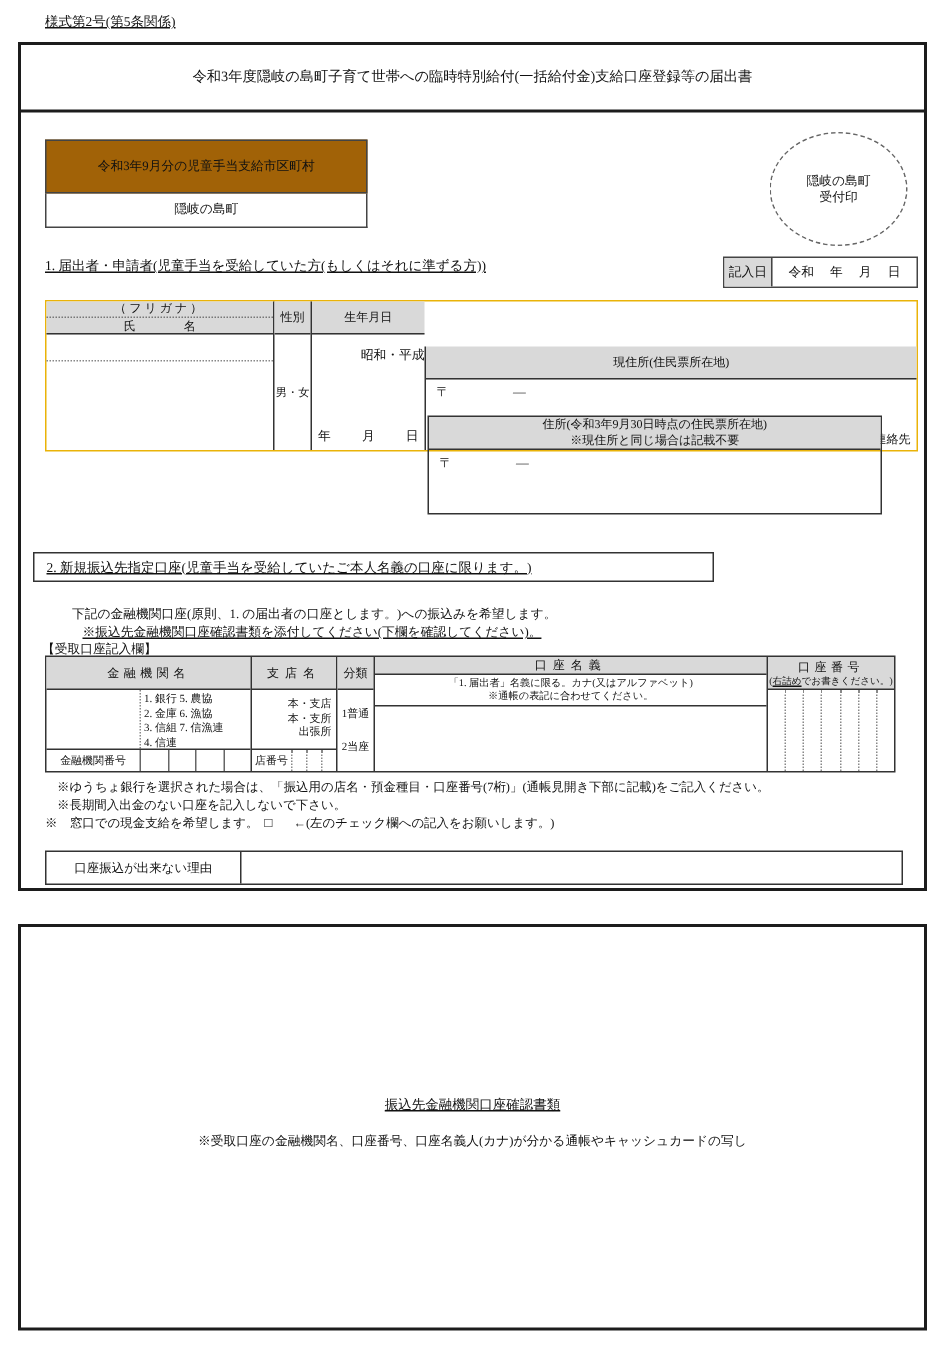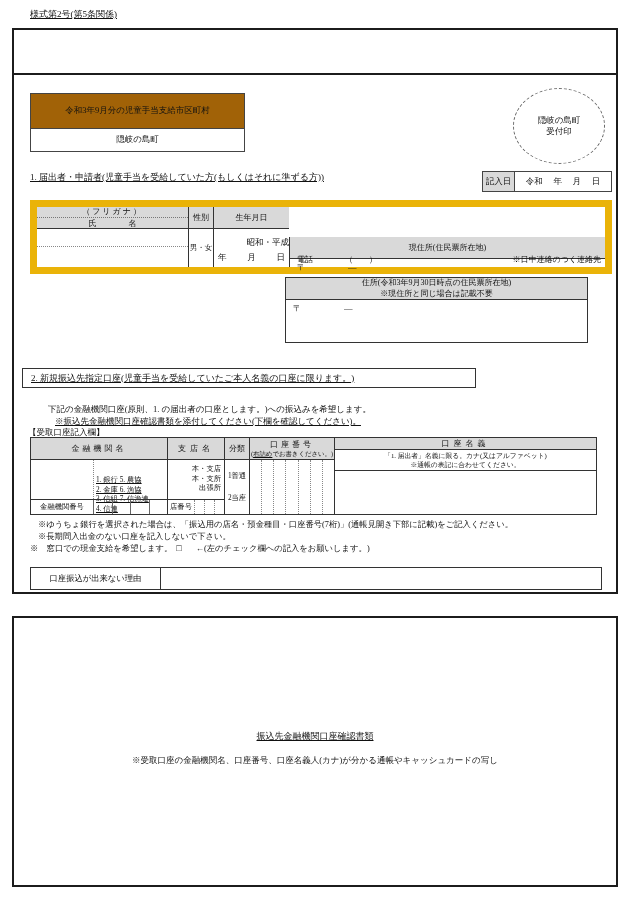--- a/index.html
+++ b/index.html
@@ -27,21 +27,21 @@
            display:flex; flex-direction:column; align-items:center; justify-content:center;
            font-size:8.5px; line-height:1.35; text-align:center; }
 
   .sec1-heading { left:30px; top:171px; font-size:9px; }
 
   .entry-date { left:482px; top:171px; width:130px; height:21px; border:1px solid #444; display:flex; font-size:8.5px; }
   .entry-date .ed-label { width:32px; border-right:1px solid #444; background:#d9d9d9; display:flex; align-items:center; justify-content:center; }
   .entry-date .ed-value { flex:1; display:flex; align-items:center; justify-content:space-evenly; }
 
   
-  .t1 { left:30px; top:200px; width:582px; height:74px; border:7px solid #eab308; display:flex; font-size:8.5px; }
+  .t1 { left:30px; top:200px; width:582px; height:101px; border:1px solid #eab308; display:flex; font-size:8.5px; }
   .t1 .col { display:flex; flex-direction:column; }
   .t1 .col + .col { border-left:1px solid #333; }
   .t1 .hdr { height:22px; background:#d9d9d9; border-bottom:1px solid #333; display:flex; flex-direction:column; align-items:center; justify-content:center; font-size:8px; }
   .t1 .body { flex:1; position:relative; }
   .c-name { width:151px; }
   .c-name .hdr .l1 { width:100%; text-align:center; border-bottom:1px dotted #777; letter-spacing:2px; }
   .c-name .hdr .l2 { width:100%; text-align:center; }
   .c-name .furi { height:18px; border-bottom:1px dotted #888; }
   .c-gender { width:25px; }
   .c-gender .body { display:flex; align-items:center; justify-content:center; font-size:7.5px; }
@@ -64,21 +64,21 @@
 
   
   .t2 { left:30px; top:437px; width:567px; height:78px; border:1px solid #333; display:flex; font-size:8px; }
   .t2 .col { display:flex; flex-direction:column; }
   .t2 .col + .col { border-left:1px solid #333; }
   .t2 .hdr { height:22px; background:#d9d9d9; border-bottom:1px solid #333; display:flex; flex-direction:column; align-items:center; justify-content:center; }
   .c2-bank { width:136px; }
   .c2-bank .hdr { letter-spacing:3px; }
   .c2-bank .body { height:39px; display:flex; }
   .c2-bank .blank { flex:1; }
-  .c2-bank .types { width:74px; border-left:1px dotted #888; font-size:7.3px; line-height:9.6px; padding:15px 0 0 2px;text-decoration:underline; }
+  .c2-bank .types { width:74px; border-left:1px dotted #888; font-size:7.3px; line-height:9.6px; padding:1px 0 0 2px; }
   .c2-bank .coderow { height:15px; border-top:1px solid #333; display:flex; font-size:7.3px; }
   .c2-bank .codelabel { width:62px; display:flex; align-items:center; justify-content:center; }
   .c2-bank .codecell { flex:1; border-left:1px solid #666; }
   .c2-branch { width:57px; }
   .c2-branch .hdr { letter-spacing:4px; }
   .c2-branch .body { height:39px; font-size:7.3px; line-height:9.6px; text-align:right; padding:4px 3px 0 0; }
   .c2-branch .coderow { height:15px; border-top:1px solid #333; display:flex; font-size:7.3px; }
   .c2-branch .codelabel { width:26px; display:flex; align-items:center; justify-content:center; }
   .c2-branch .codecell { flex:1; border-left:1px dotted #888; }
   .c2-class { width:25px; }
@@ -109,20 +109,21 @@
   .attach-note { left:12px; top:755px; width:606px; text-align:center; font-size:8.5px; }
 </style>
 </head>
 <body>
 
 <div class="page">
 
   <div class="abs form-code">様式第2号(第5条関係)</div>
 
   <div class="abs outer-box"></div>
+  <div class="abs title-area center">令和3年度隠岐の島町子育て世帯への臨時特別給付(一括給付金)支給口座登録等の届出書</div>
   <div class="abs title-divider"></div>
 
   <div class="abs muni-header center gray">令和3年9月分の児童手当支給市区町村</div>
   <div class="abs muni-value center">隠岐の島町</div>
 
   <div class="abs stamp">
     <div>隠岐の島町</div>
     <div>受付印</div>
   </div>
 
@@ -227,43 +228,43 @@
         <div class="codecell"></div>
       </div>
     </div>
     <div class="col c2-class">
       <div class="hdr">分類</div>
       <div class="body">
         <div>1普通</div>
         <div>2当座</div>
       </div>
     </div>
-    <div class="col c2-accno">
-      <div class="hdr">
-        <div class="l1">口座番号</div>
-        <div class="l2"><span>(</span><span class="u">右詰め</span><span>でお書きください。)</span></div>
-      </div>
-      <div class="body">
-        <div class="digit"></div>
-        <div class="digit"></div>
-        <div class="digit"></div>
-        <div class="digit"></div>
-        <div class="digit"></div>
-        <div class="digit"></div>
-        <div class="digit"></div>
-      </div>
-    </div>
     <div class="col c2-name">
       <div class="title">口座名義</div>
       <div class="notes">
         <div>「1. 届出者」名義に限る。カナ(又はアルファベット)</div>
         <div>※通帳の表記に合わせてください。</div>
       </div>
       <div class="body"></div>
     </div>
+    <div class="col c2-accno">
+      <div class="hdr">
+        <div class="l1">口座番号</div>
+        <div class="l2"><span>(</span><span class="u">右詰め</span><span>でお書きください。)</span></div>
+      </div>
+      <div class="body">
+        <div class="digit"></div>
+        <div class="digit"></div>
+        <div class="digit"></div>
+        <div class="digit"></div>
+        <div class="digit"></div>
+        <div class="digit"></div>
+        <div class="digit"></div>
+      </div>
+    </div>
   </div>
 
   <div class="abs note1">※ゆうちょ銀行を選択された場合は、「振込用の店名・預金種目・口座番号(7桁)」(通帳見開き下部に記載)をご記入ください。</div>
   <div class="abs note2">※長期間入出金のない口座を記入しないで下さい。</div>
   <div class="abs note3">
     <span>※　窓口での現金支給を希望します。</span><span class="cb">□</span><span>←(左のチェック欄への記入をお願いします。)</span>
   </div>
 
   <div class="abs reason-box">
     <div class="rlabel">口座振込が出来ない理由</div>

